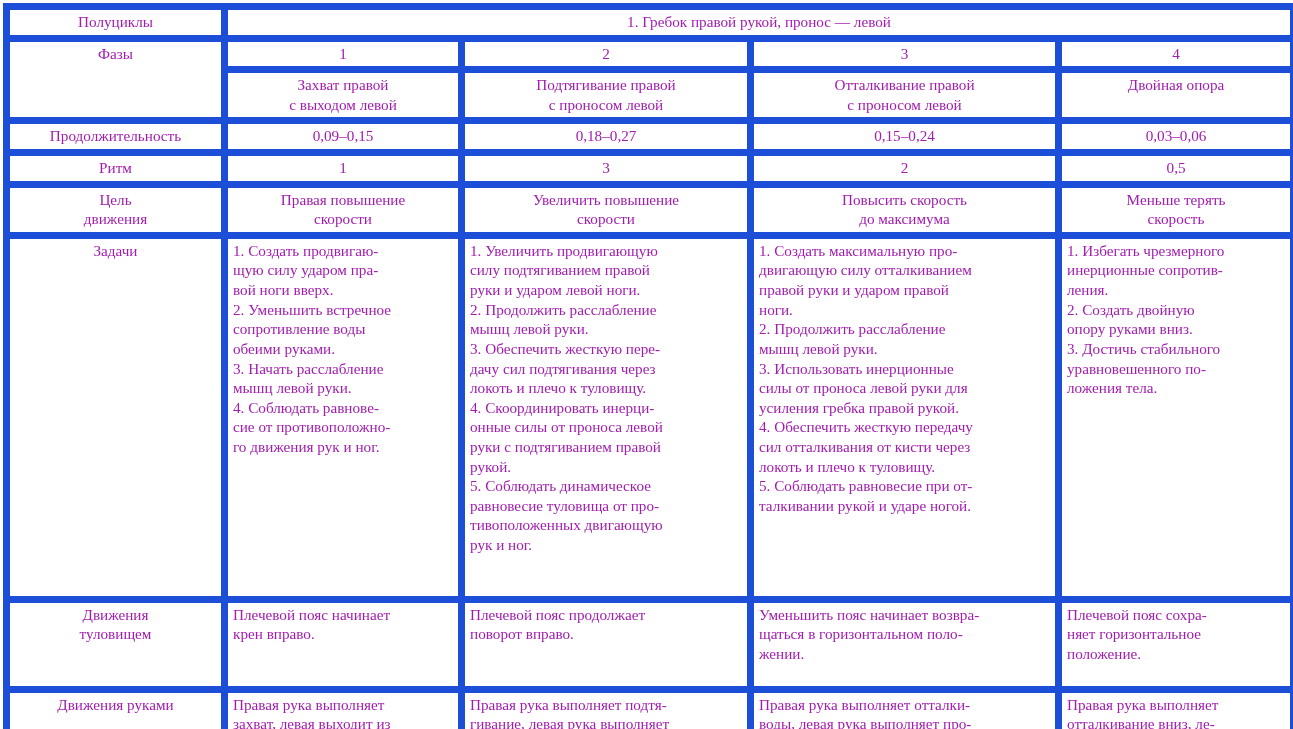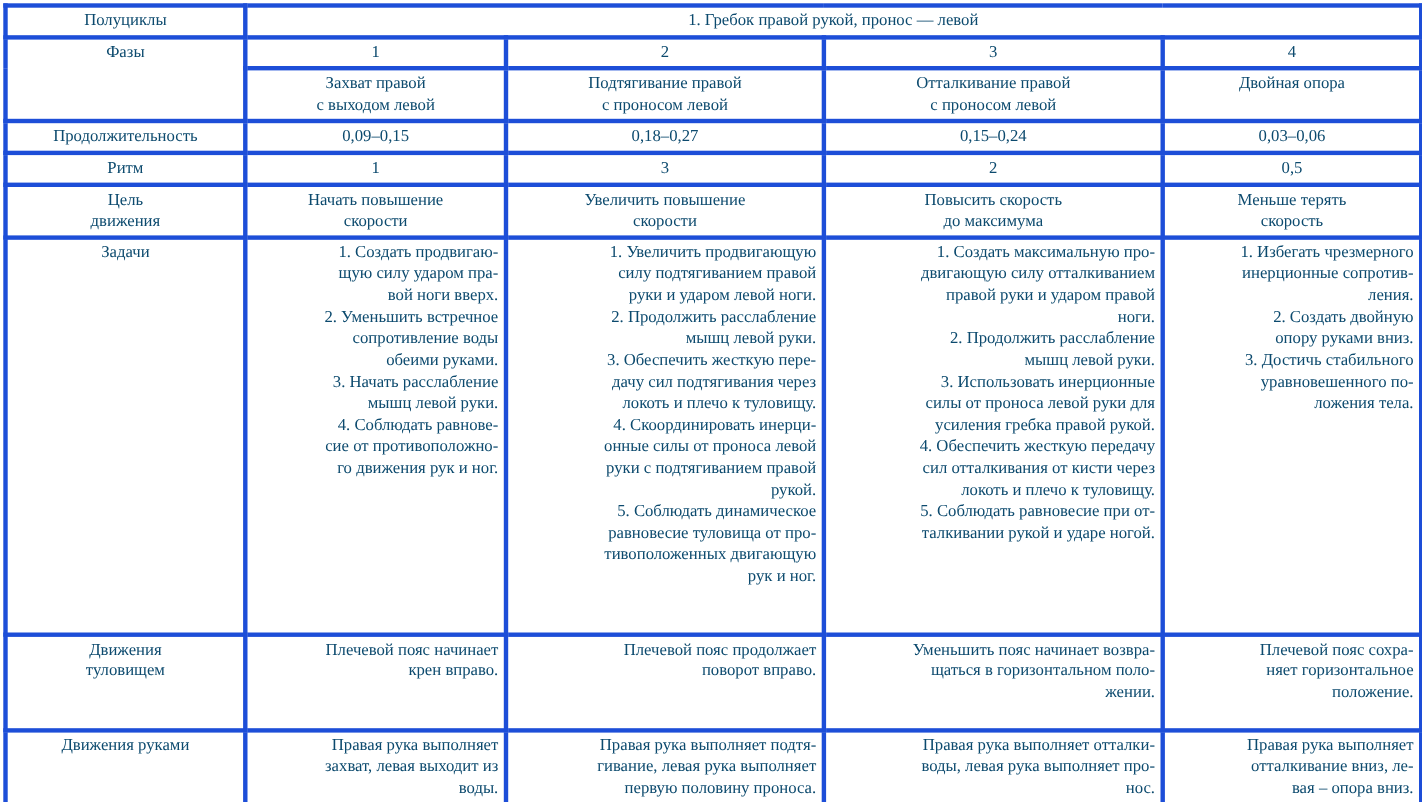--- a/index.html
+++ b/index.html
@@ -24,38 +24,38 @@
   }
 
   table.kin {
     border-collapse: collapse;
     table-layout: fixed;
     width: 1287px;
     border: 1px solid #000;
   }
 
   table.kin td {
-    border: 4px solid #1d4ed8;
+    border: 7px solid #1d4ed8;
     vertical-align: top;
     padding: 2px 5px 3px 5px;
     font-size: 15.2px;
     line-height: 1.29;
-    color: #0c4a6e;
+    color: #a21caf;
     font-family: Liberation Serif, serif;
   }
 
   
   col.c-label { width: 218px; }
   col.c1 { width: 237px; }
   col.c2 { width: 289px; }
   col.c3 { width: 308px; }
   col.c4 { width: 235px; }
 
   .ctr      { text-align: center; }
-  .lft      { text-align: right; }
+  .lft      { text-align: left; }
   .mid      { vertical-align: middle; }
 
   .cell-lines > div { display: block; }
 
   td.body-cell {
     vertical-align: top;
     padding-top: 3px;
     padding-bottom: 3px;
   }
 
@@ -125,21 +125,21 @@
         <td class="ctr">2</td>
         <td class="ctr">0,5</td>
       </tr>
 
       <tr>
         <td class="ctr two-line">
           <div>Цель</div>
           <div>движения</div>
         </td>
         <td class="ctr two-line">
-          <div>Начать повышение</div>
+          <div>Правая повышение</div>
           <div>скорости</div>
         </td>
         <td class="ctr two-line">
           <div>Увеличить повышение</div>
           <div>скорости</div>
         </td>
         <td class="ctr two-line">
           <div>Повысить скорость</div>
           <div>до максимума</div>
         </td>

